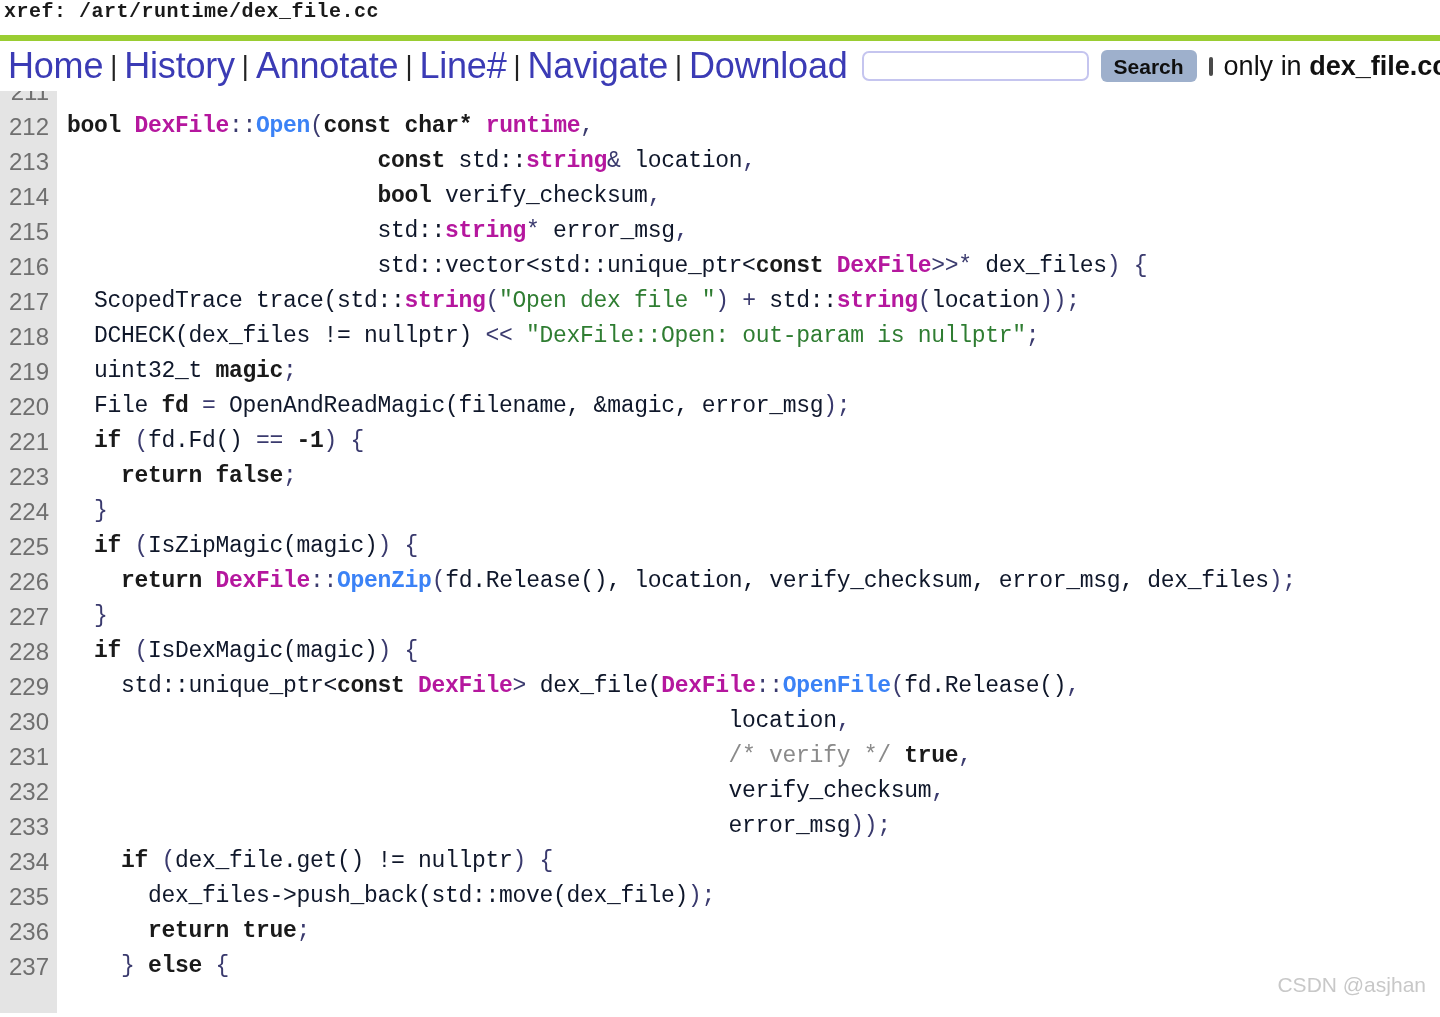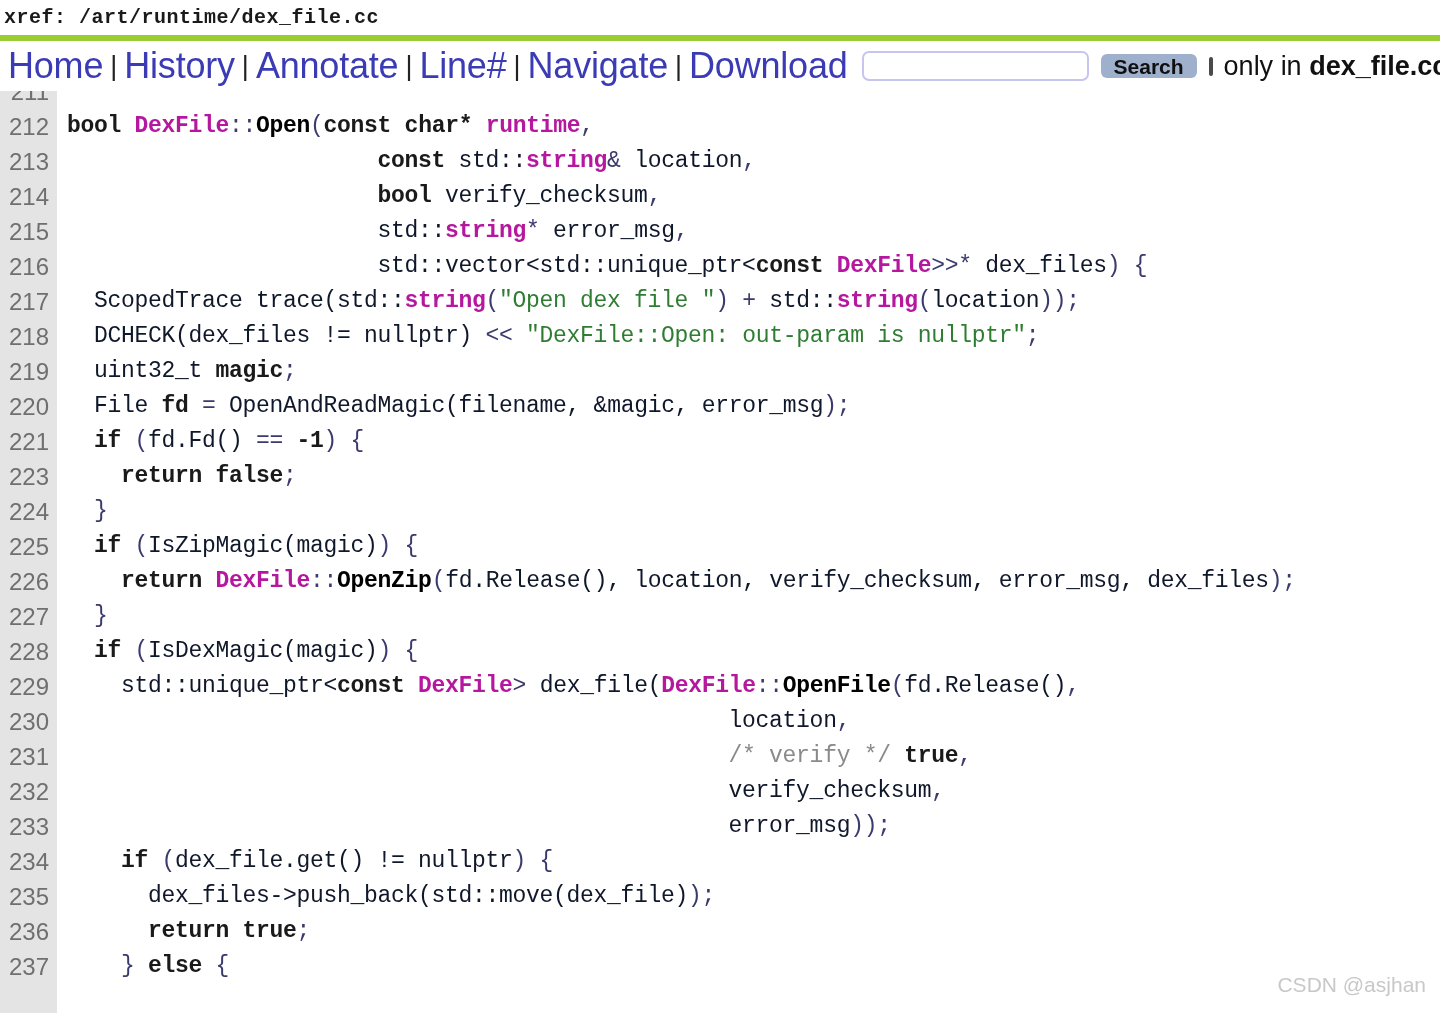--- a/index.html
+++ b/index.html
@@ -11,21 +11,21 @@
     overflow: hidden;
   }
   body {
     font-family: "Liberation Sans", sans-serif;
   }
 
   
   .xref-bar {
     height: 35px;
     display: flex;
-    align-items: center;
+    align-items: flex-start;
     padding-left: 4px;
     box-sizing: border-box;
   }
   .xref-text {
     font-family: "Liberation Mono", monospace;
     font-size: 20px;
     font-weight: bold;
     color: #1a1a1a;
     letter-spacing: 0.5px;
     white-space: pre;
@@ -71,21 +71,21 @@
     font-size: 16px;
     padding: 0 8px;
     box-sizing: border-box;
     color: #222;
   }
   .search-button {
     margin-left: 12px;
     background: #9eb0cc;
     border: none;
     border-radius: 6px;
-    height: 24px;
+    height: 32px;
     padding: 0 13px;
     font-family: "Liberation Sans", sans-serif;
     font-size: 21px;
     font-weight: bold;
     color: #0f0f0f;
     cursor: pointer;
     line-height: 1;
   }
   .only-checkbox {
     margin-left: 12px;
@@ -152,21 +152,21 @@
     font-family: "Liberation Mono", monospace;
     font-size: 23px;
     white-space: pre;
     color: #4a4a9a;
     letter-spacing: -0.3px;
   }
 
   
   .t-kw   { color: #1a1a1a; font-weight: bold; }
   .t-type { color: #b5179e; font-weight: bold; }
-  .t-fn   { color: #000000; font-weight: bold; }
+  .t-fn   { color: #3b82f6; font-weight: bold; }
   .t-str  { color: #2f7d32; }
   .t-cmt  { color: #8a8a8a; }
   .t-id   { color: #0f172a; }
   .t-punc { color: #3a3a6e; }
 
   
   .watermark {
     position: absolute;
     right: 14px;
     bottom: 16px;

